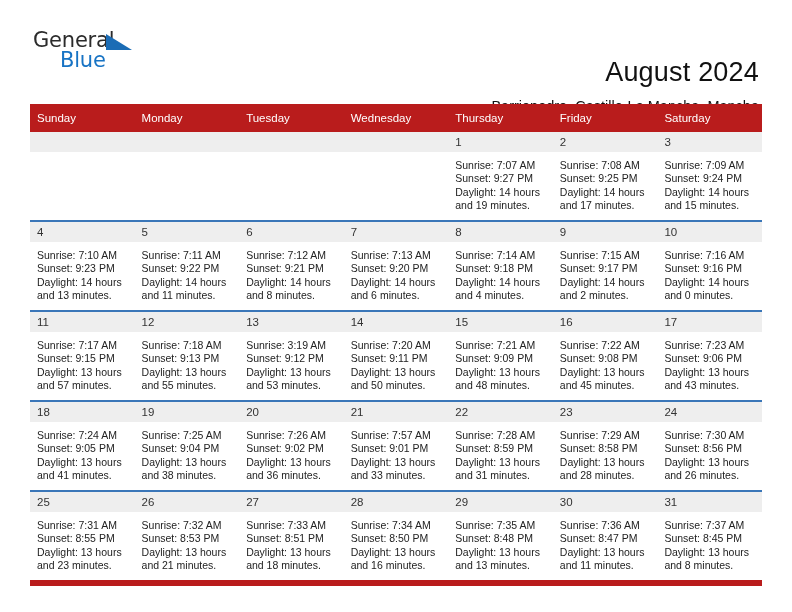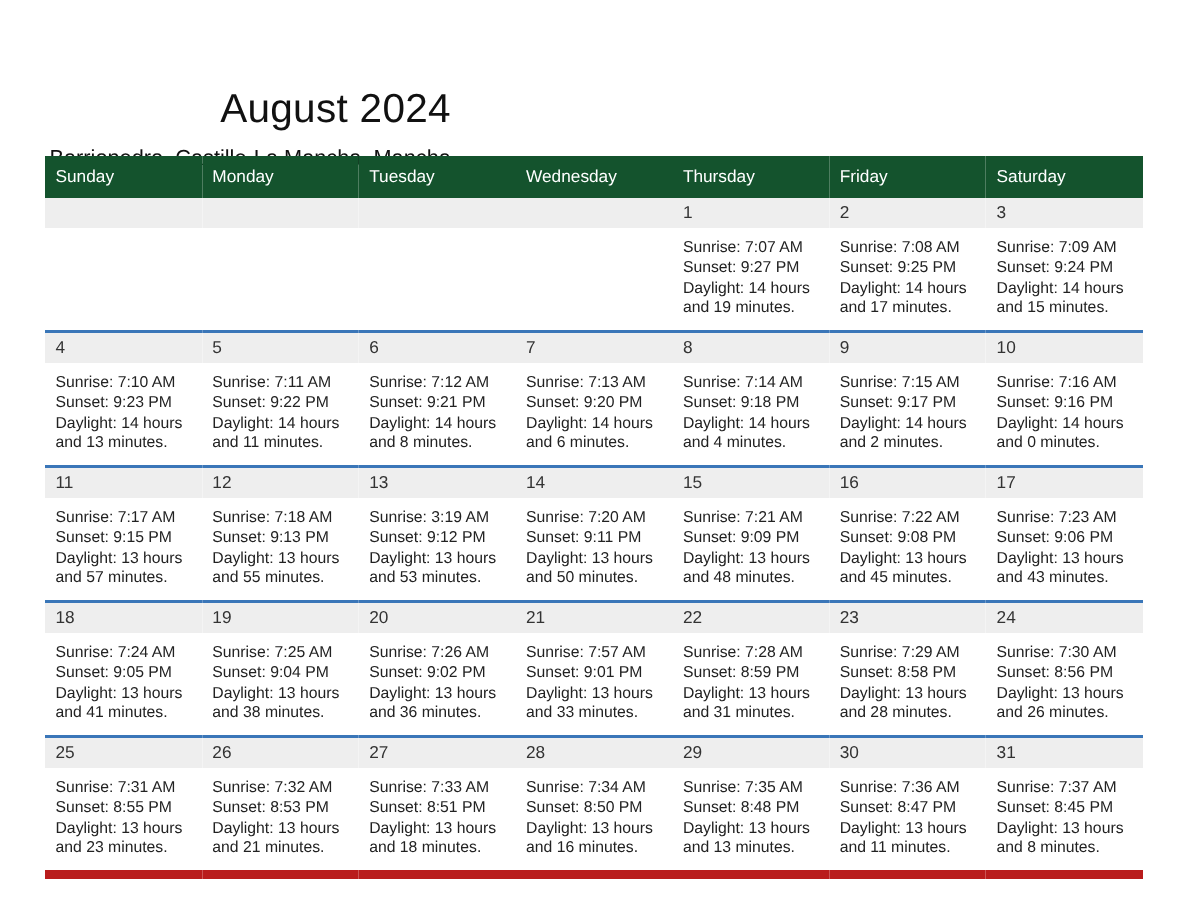--- a/index.html
+++ b/index.html
@@ -85,21 +85,21 @@
   
   .cal {
     position: absolute;
     left: 30px;
     top: 104px;
     width: 732px;
     border-collapse: collapse;
     table-layout: fixed;
   }
   .cal th {
-    background: #14532d;
+    background: #b91c1c;
     color: #ffffff;
     font-weight: normal;
     font-size: 11.5px;
     text-align: left;
     padding: 5px 0 5px 7px;
     height: 18px;
     border: none;
     margin-top: 48px;
   }
   .cal td {
@@ -134,20 +134,25 @@
   .info div {
     white-space: nowrap;
   }
 </style>
 </head>
 <body>
 
 <div class="page">
 
   <div class="topbar">
+    <div class="logo">
+      <span class="logo-general">General</span>
+      <span class="logo-tri"></span>
+      <span class="logo-blue">Blue</span>
+    </div>
     <div class="titles">
       <h1 class="cal-title">August 2024</h1>
       <div class="cal-sub">Barriopedro, Castille-La Mancha, Mancha</div>
     </div>
   </div>
 
   <table class="cal">
     <thead>
       <tr>
         <th>Sunday</th>

